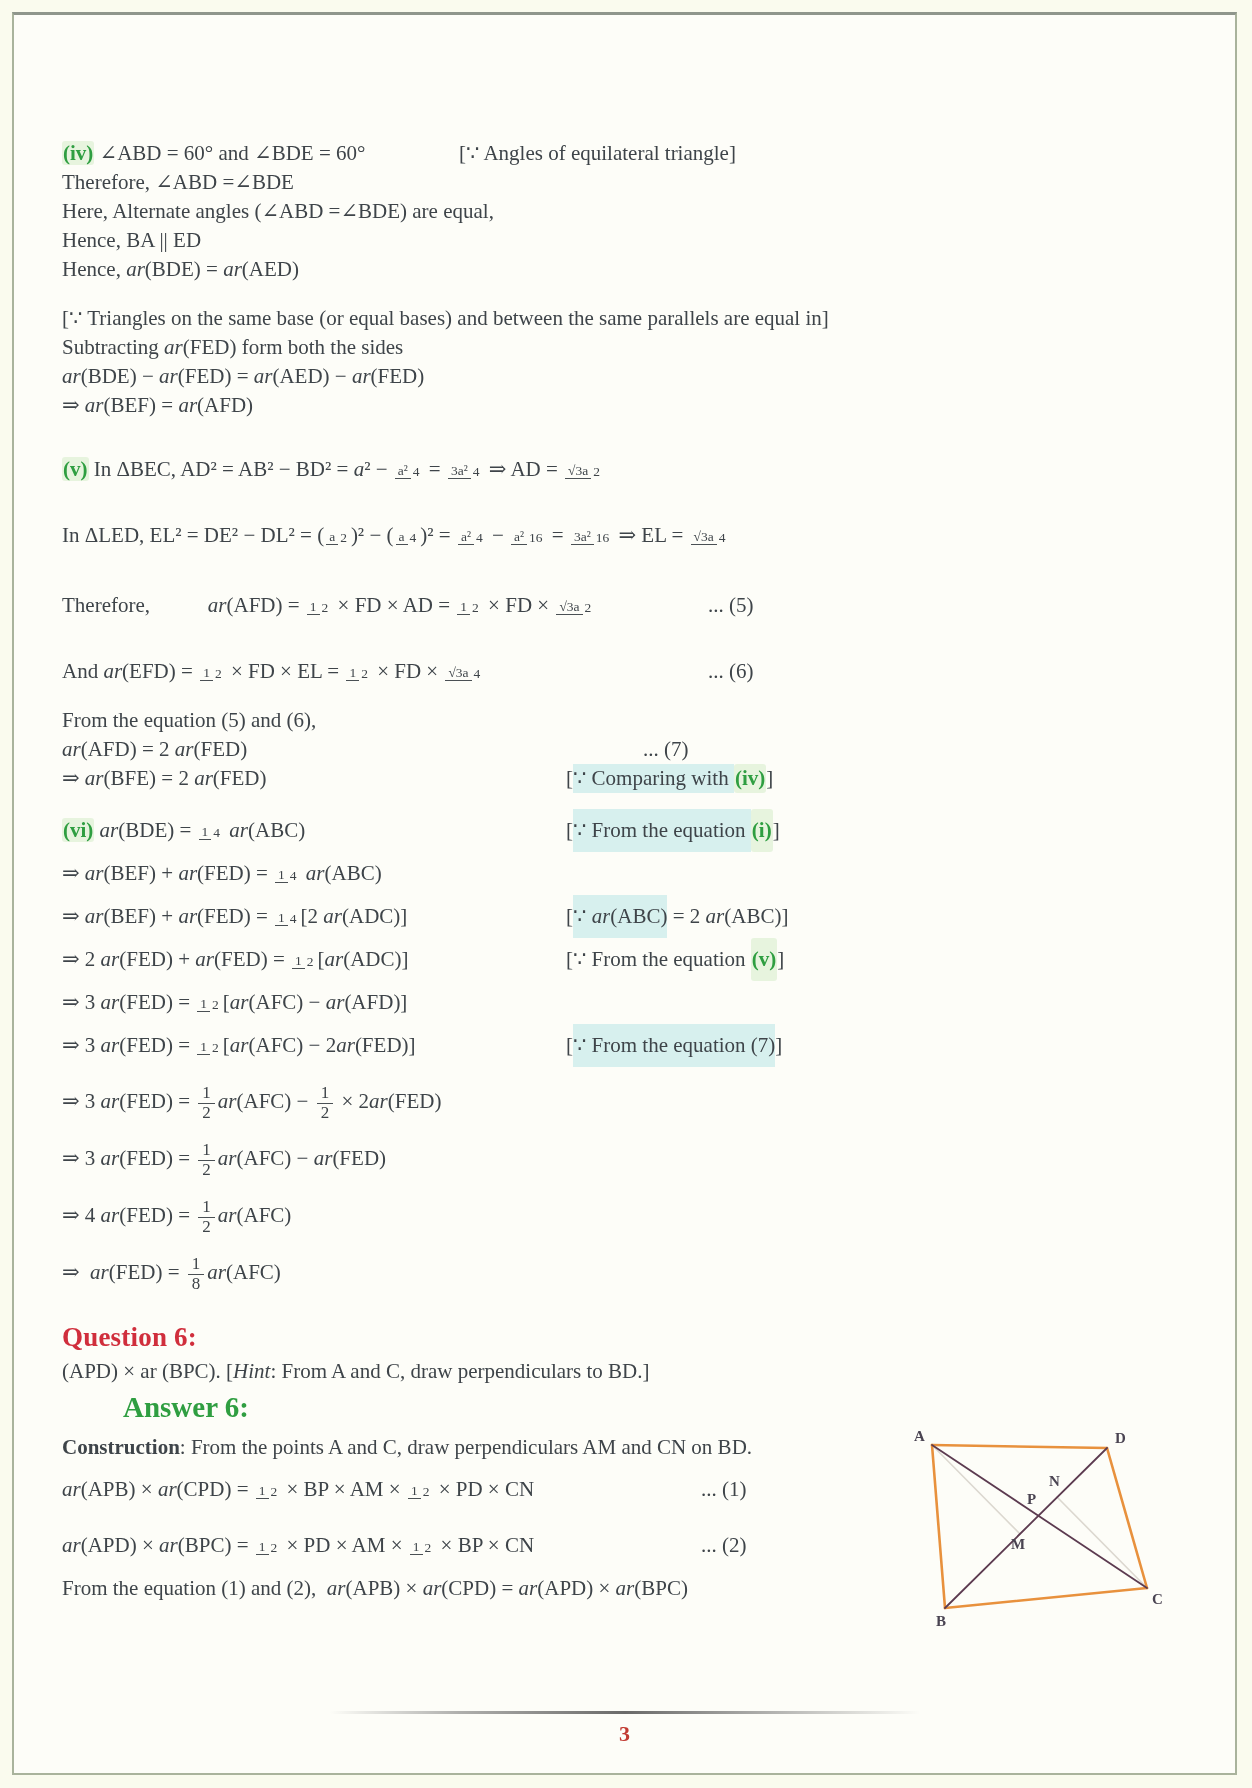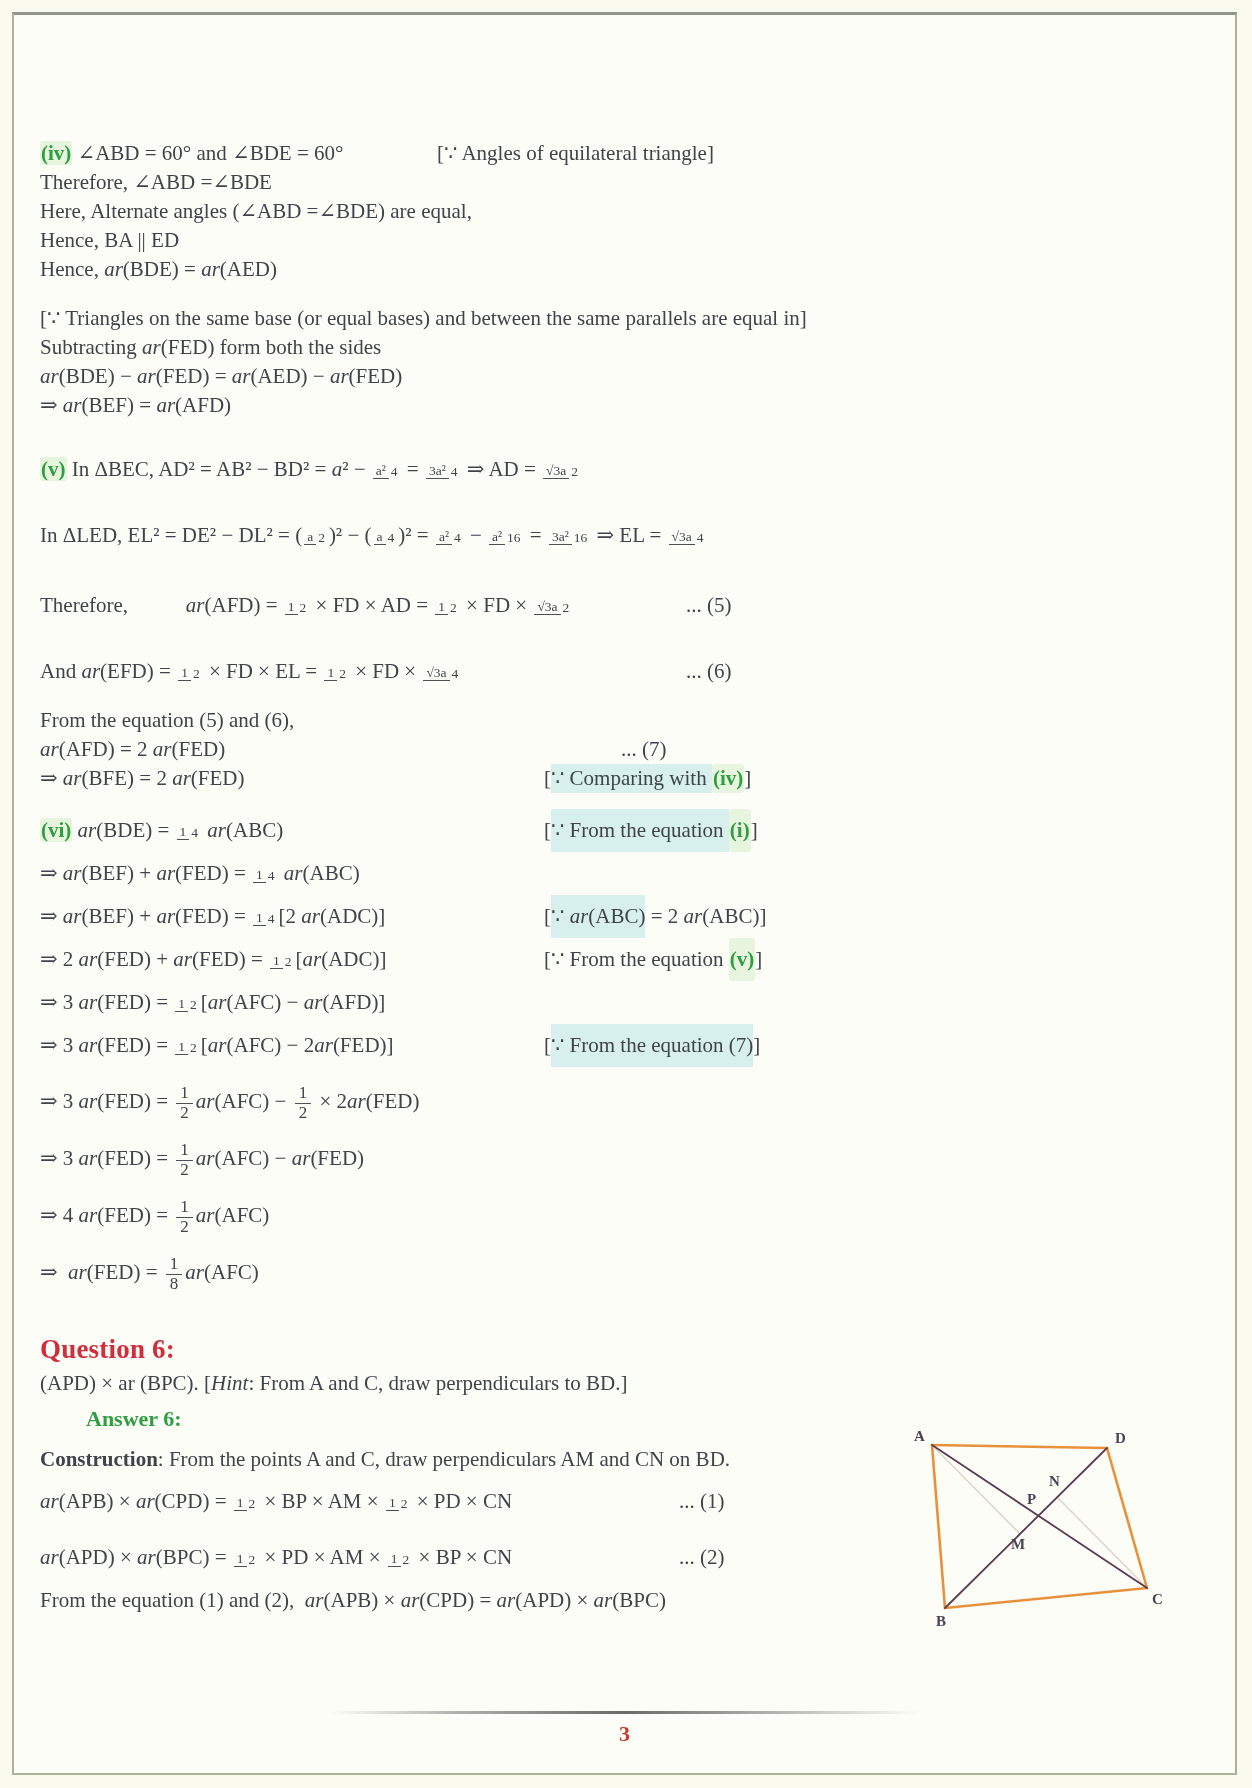--- a/index.html
+++ b/index.html
@@ -14,29 +14,29 @@
   }
   *{box-sizing:border-box;margin:0;padding:0}
   body{background:#fff;font-family:"Liberation Serif","DejaVu Serif",serif;}
   .canvas{position:relative;width:1252px;height:1788px;background:var(--canvas);overflow:hidden}
   .page{
     position:absolute;left:12px;top:12px;width:1225px;height:1763px;
     background:var(--paper);
     border:2px solid var(--border);
     border-top:3px solid #8f968c;
   }
-  .content{position:absolute;left:26px;top:124px;right:36px;color:var(--ink);font-size:21px}
+  .content{position:absolute;left:48px;top:124px;right:36px;color:var(--ink);font-size:21px}
   .line{position:relative;white-space:pre-wrap}
   .body{line-height:29px}
   .math{height:43px;line-height:43px}
   .matheq{height:50px;line-height:50px}
   .mathv{height:58px;line-height:58px}
   .mathbig{height:57px;line-height:57px}
   .qheading{font-size:27px;font-weight:bold;color:var(--red);line-height:40px;letter-spacing:.2px}
-  .aheading{font-size:22px;font-weight:bold;color:var(--green);line-height:34px;margin-left:46px}
+  .aheading{font-size:29px;font-weight:bold;color:var(--green);line-height:34px;margin-left:61px}
   .it{font-style:italic}
   .bd{font-weight:bold}
   .grn{color:var(--green);font-weight:bold;background:var(--green-bg);border-radius:3px;padding:0 1px}
   .hl{background:var(--hl)}
   .note{position:absolute;top:0;height:100%;display:flex;align-items:center;white-space:pre-wrap}
   
   .fx{display:inline-flex;flex-direction:row;align-items:center;vertical-align:middle;line-height:1.12;margin:0 2px}
   .fx .n{font-size:13.5px;border-bottom:1.3px solid #4a5054;padding:0 3px}
   .fx .d{font-size:13.5px;padding:0 2px}
   .fX{display:inline-flex;flex-direction:column;align-items:center;vertical-align:middle;line-height:1.1;margin:0 3px}
@@ -78,21 +78,21 @@
         <div class="line math" style="margin-top: 16px;"><span class="grn">(vi)</span><span> </span><span class="it">ar</span><span>(BDE) = </span><span class="fx"><span class="n">1</span><span class="d">4</span></span><span> </span><span class="it">ar</span><span>(ABC)</span><span class="note" style="left: 504px;"><span>[</span><span class="hl">∵ From the equation </span><span class="grn">(i)</span><span>]</span></span></div>
         <div class="line math"><span>⇒ </span><span class="it">ar</span><span>(BEF) + </span><span class="it">ar</span><span>(FED) = </span><span class="fx"><span class="n">1</span><span class="d">4</span></span><span> </span><span class="it">ar</span><span>(ABC)</span></div>
         <div class="line math"><span>⇒ </span><span class="it">ar</span><span>(BEF) + </span><span class="it">ar</span><span>(FED) = </span><span class="fx"><span class="n">1</span><span class="d">4</span></span><span>[2 </span><span class="it">ar</span><span>(ADC)]</span><span class="note" style="left: 504px;"><span>[</span><span class="hl">∵ </span><span class="it hl">ar</span><span class="hl">(ABC)</span><span> = 2 </span><span class="it">ar</span><span>(ABC)]</span></span></div>
         <div class="line math"><span>⇒ 2 </span><span class="it">ar</span><span>(FED) + </span><span class="it">ar</span><span>(FED) = </span><span class="fx"><span class="n">1</span><span class="d">2</span></span><span>[</span><span class="it">ar</span><span>(ADC)]</span><span class="note" style="left: 504px;"><span>[∵ From the equation </span><span class="grn">(v)</span><span>]</span></span></div>
         <div class="line math"><span>⇒ 3 </span><span class="it">ar</span><span>(FED) = </span><span class="fx"><span class="n">1</span><span class="d">2</span></span><span>[</span><span class="it">ar</span><span>(AFC) − </span><span class="it">ar</span><span>(AFD)]</span></div>
         <div class="line math"><span>⇒ 3 </span><span class="it">ar</span><span>(FED) = </span><span class="fx"><span class="n">1</span><span class="d">2</span></span><span>[</span><span class="it">ar</span><span>(AFC) − 2</span><span class="it">ar</span><span>(FED)]</span><span class="note" style="left: 504px;"><span>[</span><span class="hl">∵ From the equation (7)</span><span>]</span></span></div>
         <div class="line mathbig" style="margin-top: 6px;"><span>⇒ 3 </span><span class="it">ar</span><span>(FED) = </span><span class="fX"><span class="n">1</span><span class="d">2</span></span><span class="it">ar</span><span>(AFC) − </span><span class="fX"><span class="n">1</span><span class="d">2</span></span><span> × 2</span><span class="it">ar</span><span>(FED)</span></div>
         <div class="line mathbig"><span>⇒ 3 </span><span class="it">ar</span><span>(FED) = </span><span class="fX"><span class="n">1</span><span class="d">2</span></span><span class="it">ar</span><span>(AFC) − </span><span class="it">ar</span><span>(FED)</span></div>
         <div class="line mathbig"><span>⇒ 4 </span><span class="it">ar</span><span>(FED) = </span><span class="fX"><span class="n">1</span><span class="d">2</span></span><span class="it">ar</span><span>(AFC)</span></div>
         <div class="line mathbig"><span>⇒  </span><span class="it">ar</span><span>(FED) = </span><span class="fX"><span class="n">1</span><span class="d">8</span></span><span class="it">ar</span><span>(AFC)</span></div>
-        <div class="line qheading" style="margin-top: 28px;"><span>Question 6:</span></div>
+        <div class="line qheading" style="margin-top: 16px;"><span>Question 6:</span></div>
         <div class="line body"><span>(APD) × ar (BPC). [</span><span class="it">Hint</span><span>: From A and C, draw perpendiculars to BD.]</span></div>
         <div class="line aheading" style="margin-top: 4px;"><span>Answer 6:</span></div>
         <div class="line body" style="margin-top: 9px;"><span class="bd">Construction</span><span>: From the points A and C, draw perpendiculars AM and CN on BD.</span></div>
         <div class="line matheq" style="margin-top: 2px;"><span class="it">ar</span><span>(APB) × </span><span class="it">ar</span><span>(CPD) = </span><span class="fx"><span class="n">1</span><span class="d">2</span></span><span> × BP × AM × </span><span class="fx"><span class="n">1</span><span class="d">2</span></span><span> × PD × CN</span><span class="note" style="left: 639px;"><span>... (1)</span></span></div>
         <div class="line matheq" style="margin-top: 6px;"><span class="it">ar</span><span>(APD) × </span><span class="it">ar</span><span>(BPC) = </span><span class="fx"><span class="n">1</span><span class="d">2</span></span><span> × PD × AM × </span><span class="fx"><span class="n">1</span><span class="d">2</span></span><span> × BP × CN</span><span class="note" style="left: 639px;"><span>... (2)</span></span></div>
         <div class="line body" style="margin-top: 4px;"><span>From the equation (1) and (2),  </span><span class="it">ar</span><span>(APB) × </span><span class="it">ar</span><span>(CPD) = </span><span class="it">ar</span><span>(APD) × </span><span class="it">ar</span><span>(BPC)</span></div>
       </div>
 
     <svg class="diagram" viewBox="0 0 272 212">
         <line x1="32" y1="22" x2="120" y2="111" stroke="#dcd8d0" stroke-width="1.6" stroke-linecap="round"></line>

